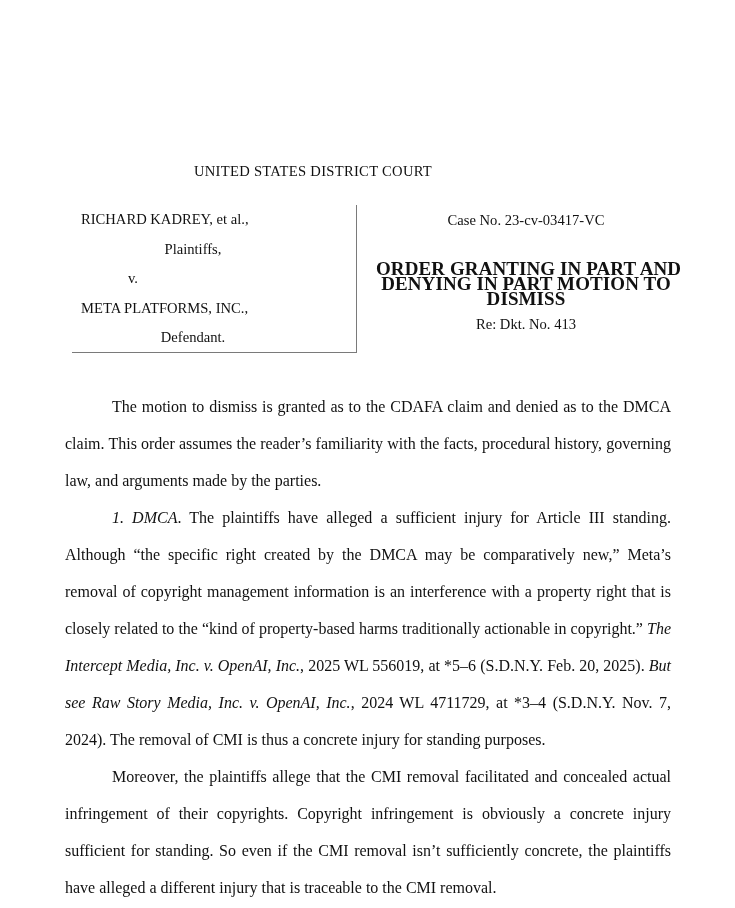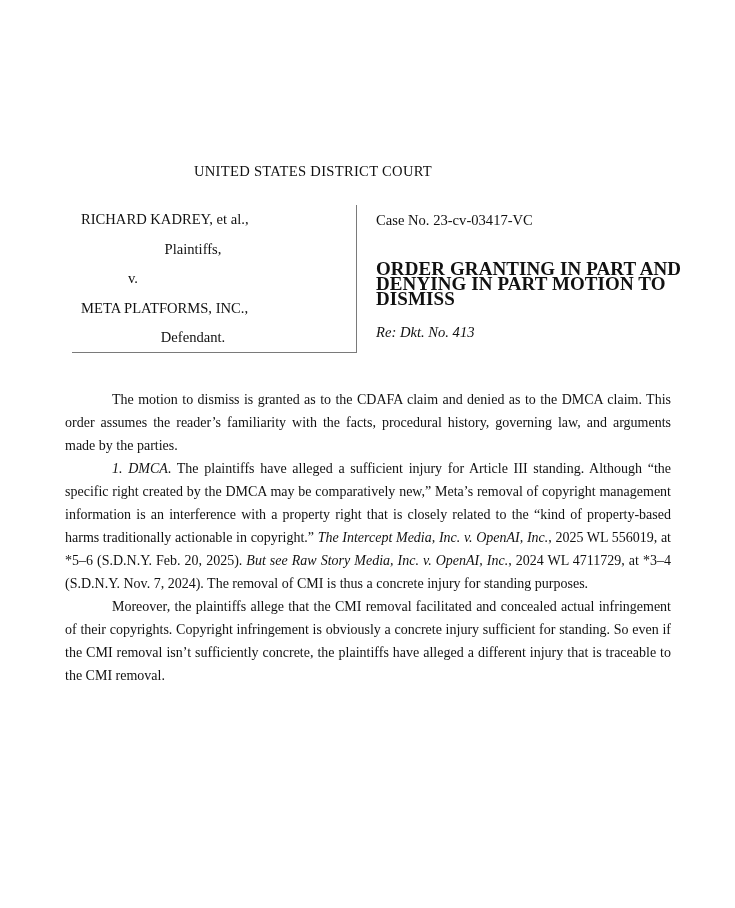--- a/index.html
+++ b/index.html
@@ -57,49 +57,49 @@
   .cap-party   { text-align: left;  padding-left: 9px; }
   .cap-role    { text-align: center; padding-right: 42px; }
   .cap-v       { text-align: left;  padding-left: 56px; }
 
   
   .right-col {
     position: absolute;
     left: 376px;
     top: 210px;
     width: 300px;
+    text-align: center;
   }
   .case-no {
     font-size: 14.6px;
     line-height: 20px;
     white-space: nowrap;
   }
   .order-title {
     margin-top: 32px;
     font-weight: bold;
     font-size: 19px;
     line-height: 14.8px;
     letter-spacing: 0.005em;
   }
   .order-title div { white-space: nowrap; }
   .dkt {
-    margin-top: 16px;
+    margin-top: 8px;
     font-size: 14.6px;
     line-height: 20px;
-    font-style: italic;
   }
 
   
   .body-text {
     position: absolute;
     left: 65px;
     top: 388px;
     width: 606px;
-    font-size: 14px;
-    line-height: 23px;
+    font-size: 16px;
+    line-height: 37px;
     text-align: justify;
     text-justify: inter-word;
   }
   .body-text p {
     margin: 0;
     text-indent: 47px;
   }
   .body-text i { font-style: italic; }
 </style>
 </head>

